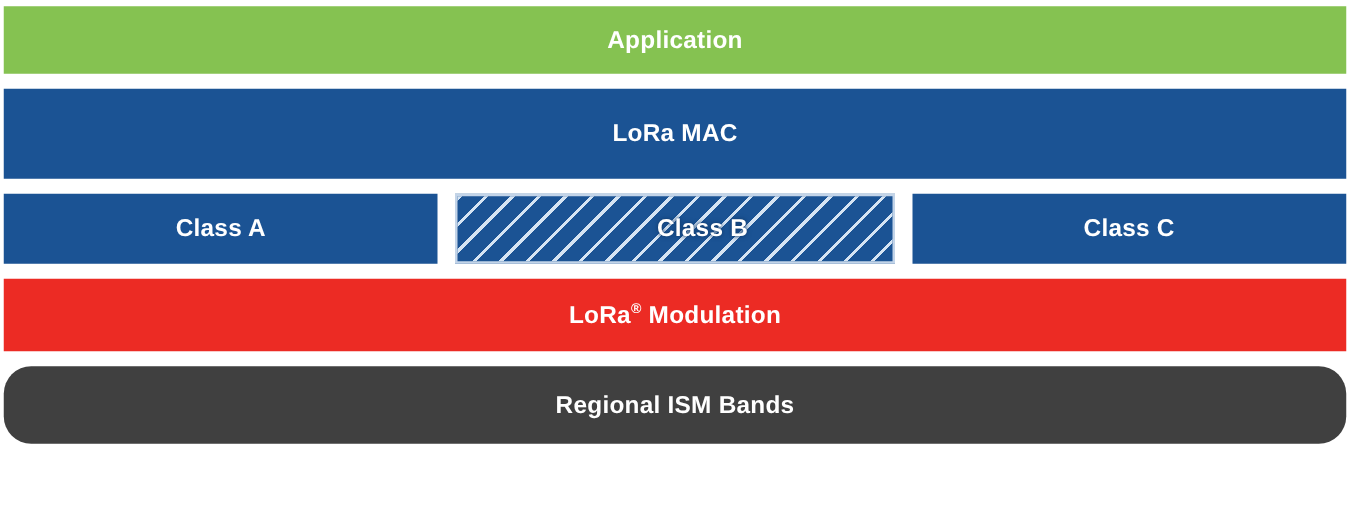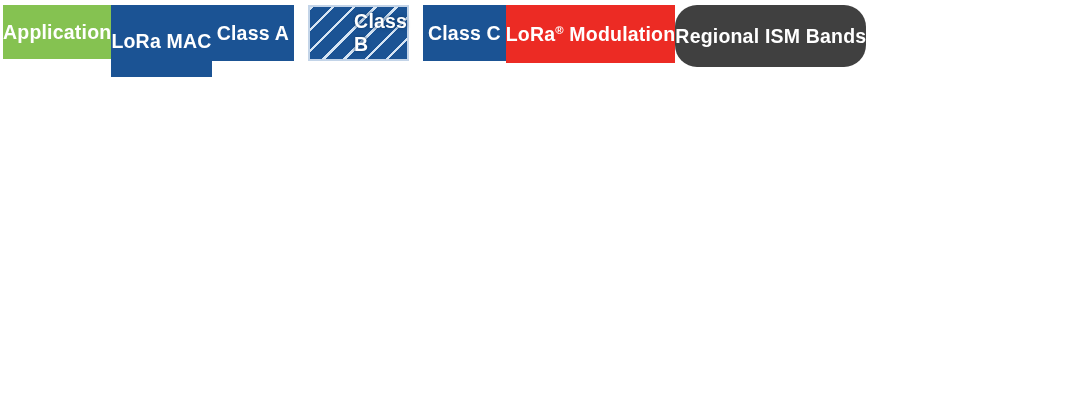--- a/index.html
+++ b/index.html
@@ -9,20 +9,21 @@
   }
   .stage {
     position: relative;
     width: 1080px;
     height: 415px;
     background: #ffffff;
     font-family: "Liberation Sans", "DejaVu Sans", sans-serif;
     box-sizing: border-box;
     padding: 5px 3px 3px 3px;
     display: flex;
+    flex-direction: column;
     overflow: hidden;
   }
   .bar {
     display: flex;
     align-items: center;
     justify-content: center;
     color: #ffffff;
     font-weight: bold;
     font-size: 19.5px;
     letter-spacing: 0.2px;
@@ -30,21 +31,21 @@
     flex: 0 0 auto;
   }
   .green  { background: #85C251; }
   .blue   { background: #1B5394; }
   .red    { background: #EC2B24; }
   .gray   { background: #404040; border-radius: 22px; }
 
   .row-application { height: 54px; margin-bottom: 12px; }
   .row-mac         { height: 72px; margin-bottom: 12px; }
   .row-classes     { height: 56px; margin-bottom: 12px; display: flex; gap: 14px; }
-  .row-modulation  { height: 58px; margin-bottom: 0; }
+  .row-modulation  { height: 58px; margin-bottom: 12px; }
   .row-regional    { height: 62px; margin-bottom: 12px; }
   .row-bands       { flex: 1 1 auto; display: flex; gap: 13px; }
 
   .row-classes .bar { flex: 1 1 0; height: 100%; }
   .row-bands .bar   { flex: 1 1 0; height: 100%; }
 
   .hatched {
     background-color: #1B5394;
     background-image: repeating-linear-gradient(
       135deg,

